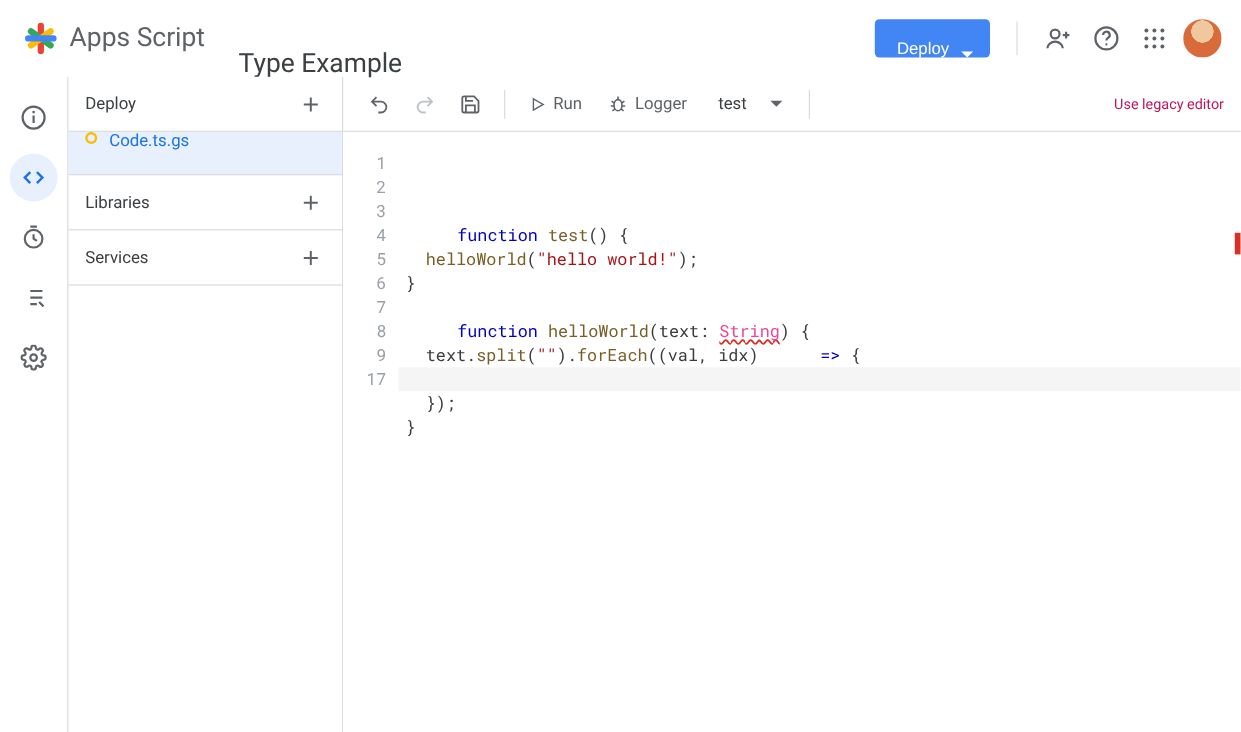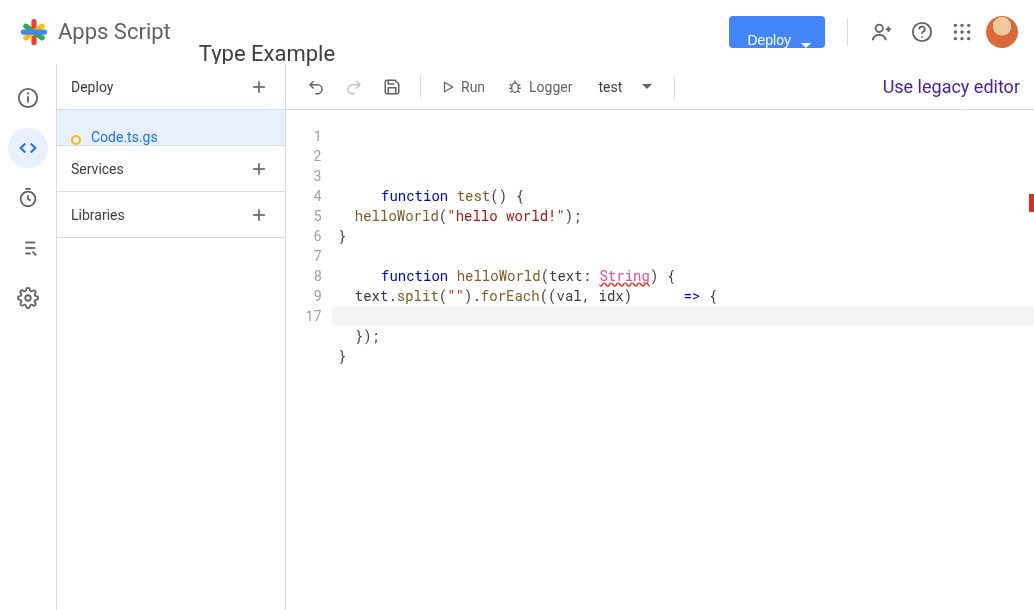--- a/index.html
+++ b/index.html
@@ -58,39 +58,39 @@
   .sidebar {
     width:230px; border-left:1px solid #dadce0; border-right:1px solid #dadce0;
     display:flex; flex-direction:column; background:#fff;
   }
   .side-section-hdr {
     height:46px; display:flex; align-items:center; justify-content:space-between;
     padding:0 14px; border-bottom:1px solid #dadce0; color:#3c4043; font-size:14px;
   }
   .side-add { color:#5f6368; cursor:pointer; width:24px;height:24px;display:flex;align-items:center;justify-content:center;}
   .file-row {
-    height:36px; display:flex; align-items:flex-end; gap:10px; padding:0 14px;
+    height:36px; display:flex; align-items:flex-start; gap:10px; padding:0 14px;
     background:#e8f0fe; color:#1a73e8; font-size:14px; cursor:pointer;
     border-bottom:1px solid #dadce0;
   }
   .file-dot { width:10px;height:10px;border:2px solid #fbbc04;border-radius:50%;}
   
   .editor-col { flex:1; display:flex; flex-direction:column; min-width:0;justify-content:space-between;}
   .toolbar {
     height:46px; border-bottom:1px solid #dadce0; display:flex; align-items:center;
     padding:0 14px; gap:6px; color:#5f6368;
   }
   .tb-btn { height:32px; padding:0 8px; display:flex;align-items:center;gap:6px;border-radius:4px;cursor:pointer;color:#5f6368;font-size:14px;}
   .tb-btn.icon-only{padding:0;width:32px;justify-content:center;}
   .tb-btn.disabled{color:#bdc1c6;cursor:default;}
   .tb-sep{width:1px;height:24px;background:#dadce0;margin:0 6px;}
   .tb-select{display:flex;align-items:center;gap:20px;padding:0 10px 0 12px;height:32px;cursor:pointer;color:#3c4043;}
   .tb-select .chev{width:0;height:0;border-left:5px solid transparent;border-right:5px solid transparent;border-top:5px solid #5f6368;}
   .toolbar .spacer{flex:1;}
-  .legacy{color:#4c1d95;font-size:18px;cursor:pointer;}
+  .legacy{color:#be185d;font-size:12px;cursor:pointer;}
   
   .editor {
     flex:1; display:flex; font-family: "Roboto Mono", Menlo, Consolas, monospace;
     font-size:14px; line-height:20px; background:#fff; position:relative; overflow:hidden;
   }
   .gutter {
     width:46px; text-align:right; color:#9aa0a6; padding:16px 10px 0 0; user-select:none;
     background:#fff;
   }
   .gutter div{height:20px;}
@@ -214,30 +214,30 @@
             <line x1="12" y1="5" x2="12" y2="19"></line>
             <line x1="5" y1="12" x2="19" y2="12"></line>
           </svg>
       </span>
     </div>
     <div class="file-row">
       <span class="file-dot"></span>
       <span>Code.ts.gs</span>
     </div>
     <div class="side-section-hdr">
-      <span>Services</span>
+      <span>Libraries</span>
       <span class="side-add">
         <svg width="20" height="20" viewBox="0 0 24 24" stroke="#5f6368" stroke-width="2">
             <line x1="12" y1="5" x2="12" y2="19"></line>
             <line x1="5" y1="12" x2="19" y2="12"></line>
           </svg>
       </span>
     </div>
     <div class="side-section-hdr">
-      <span>Libraries</span>
+      <span>Services</span>
       <span class="side-add">
         <svg width="20" height="20" viewBox="0 0 24 24" stroke="#5f6368" stroke-width="2">
             <line x1="12" y1="5" x2="12" y2="19"></line>
             <line x1="5" y1="12" x2="19" y2="12"></line>
           </svg>
       </span>
     </div>
   </div>
 
   <div class="editor-col">

